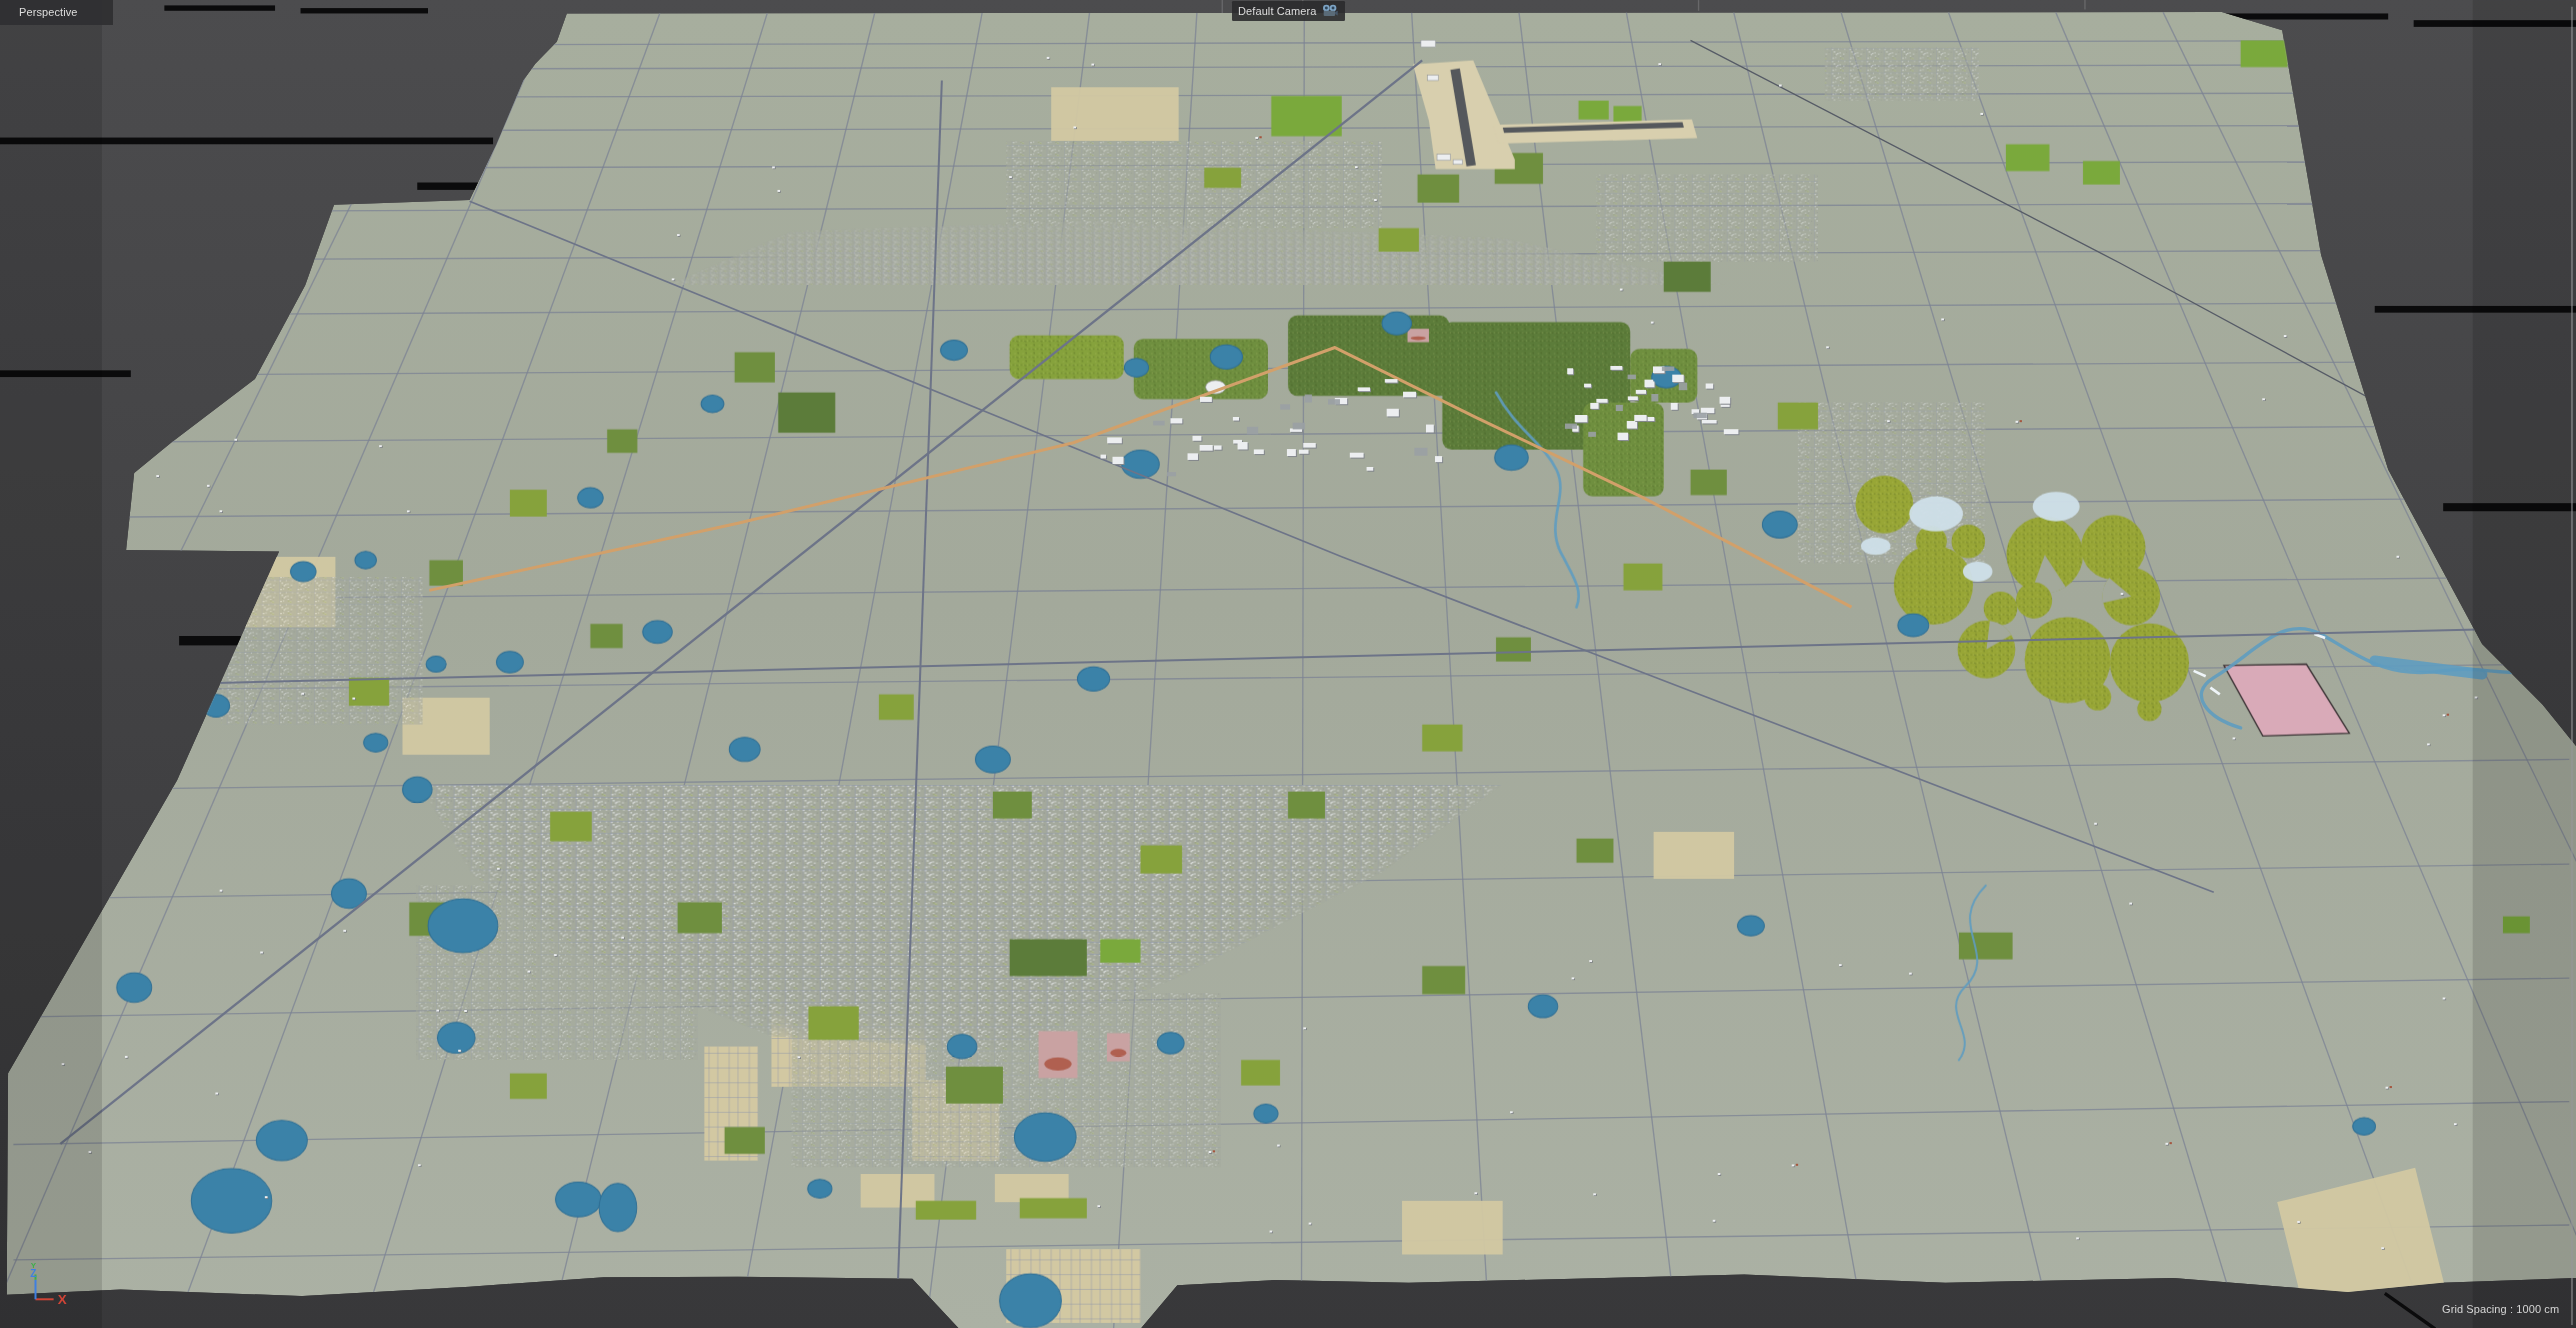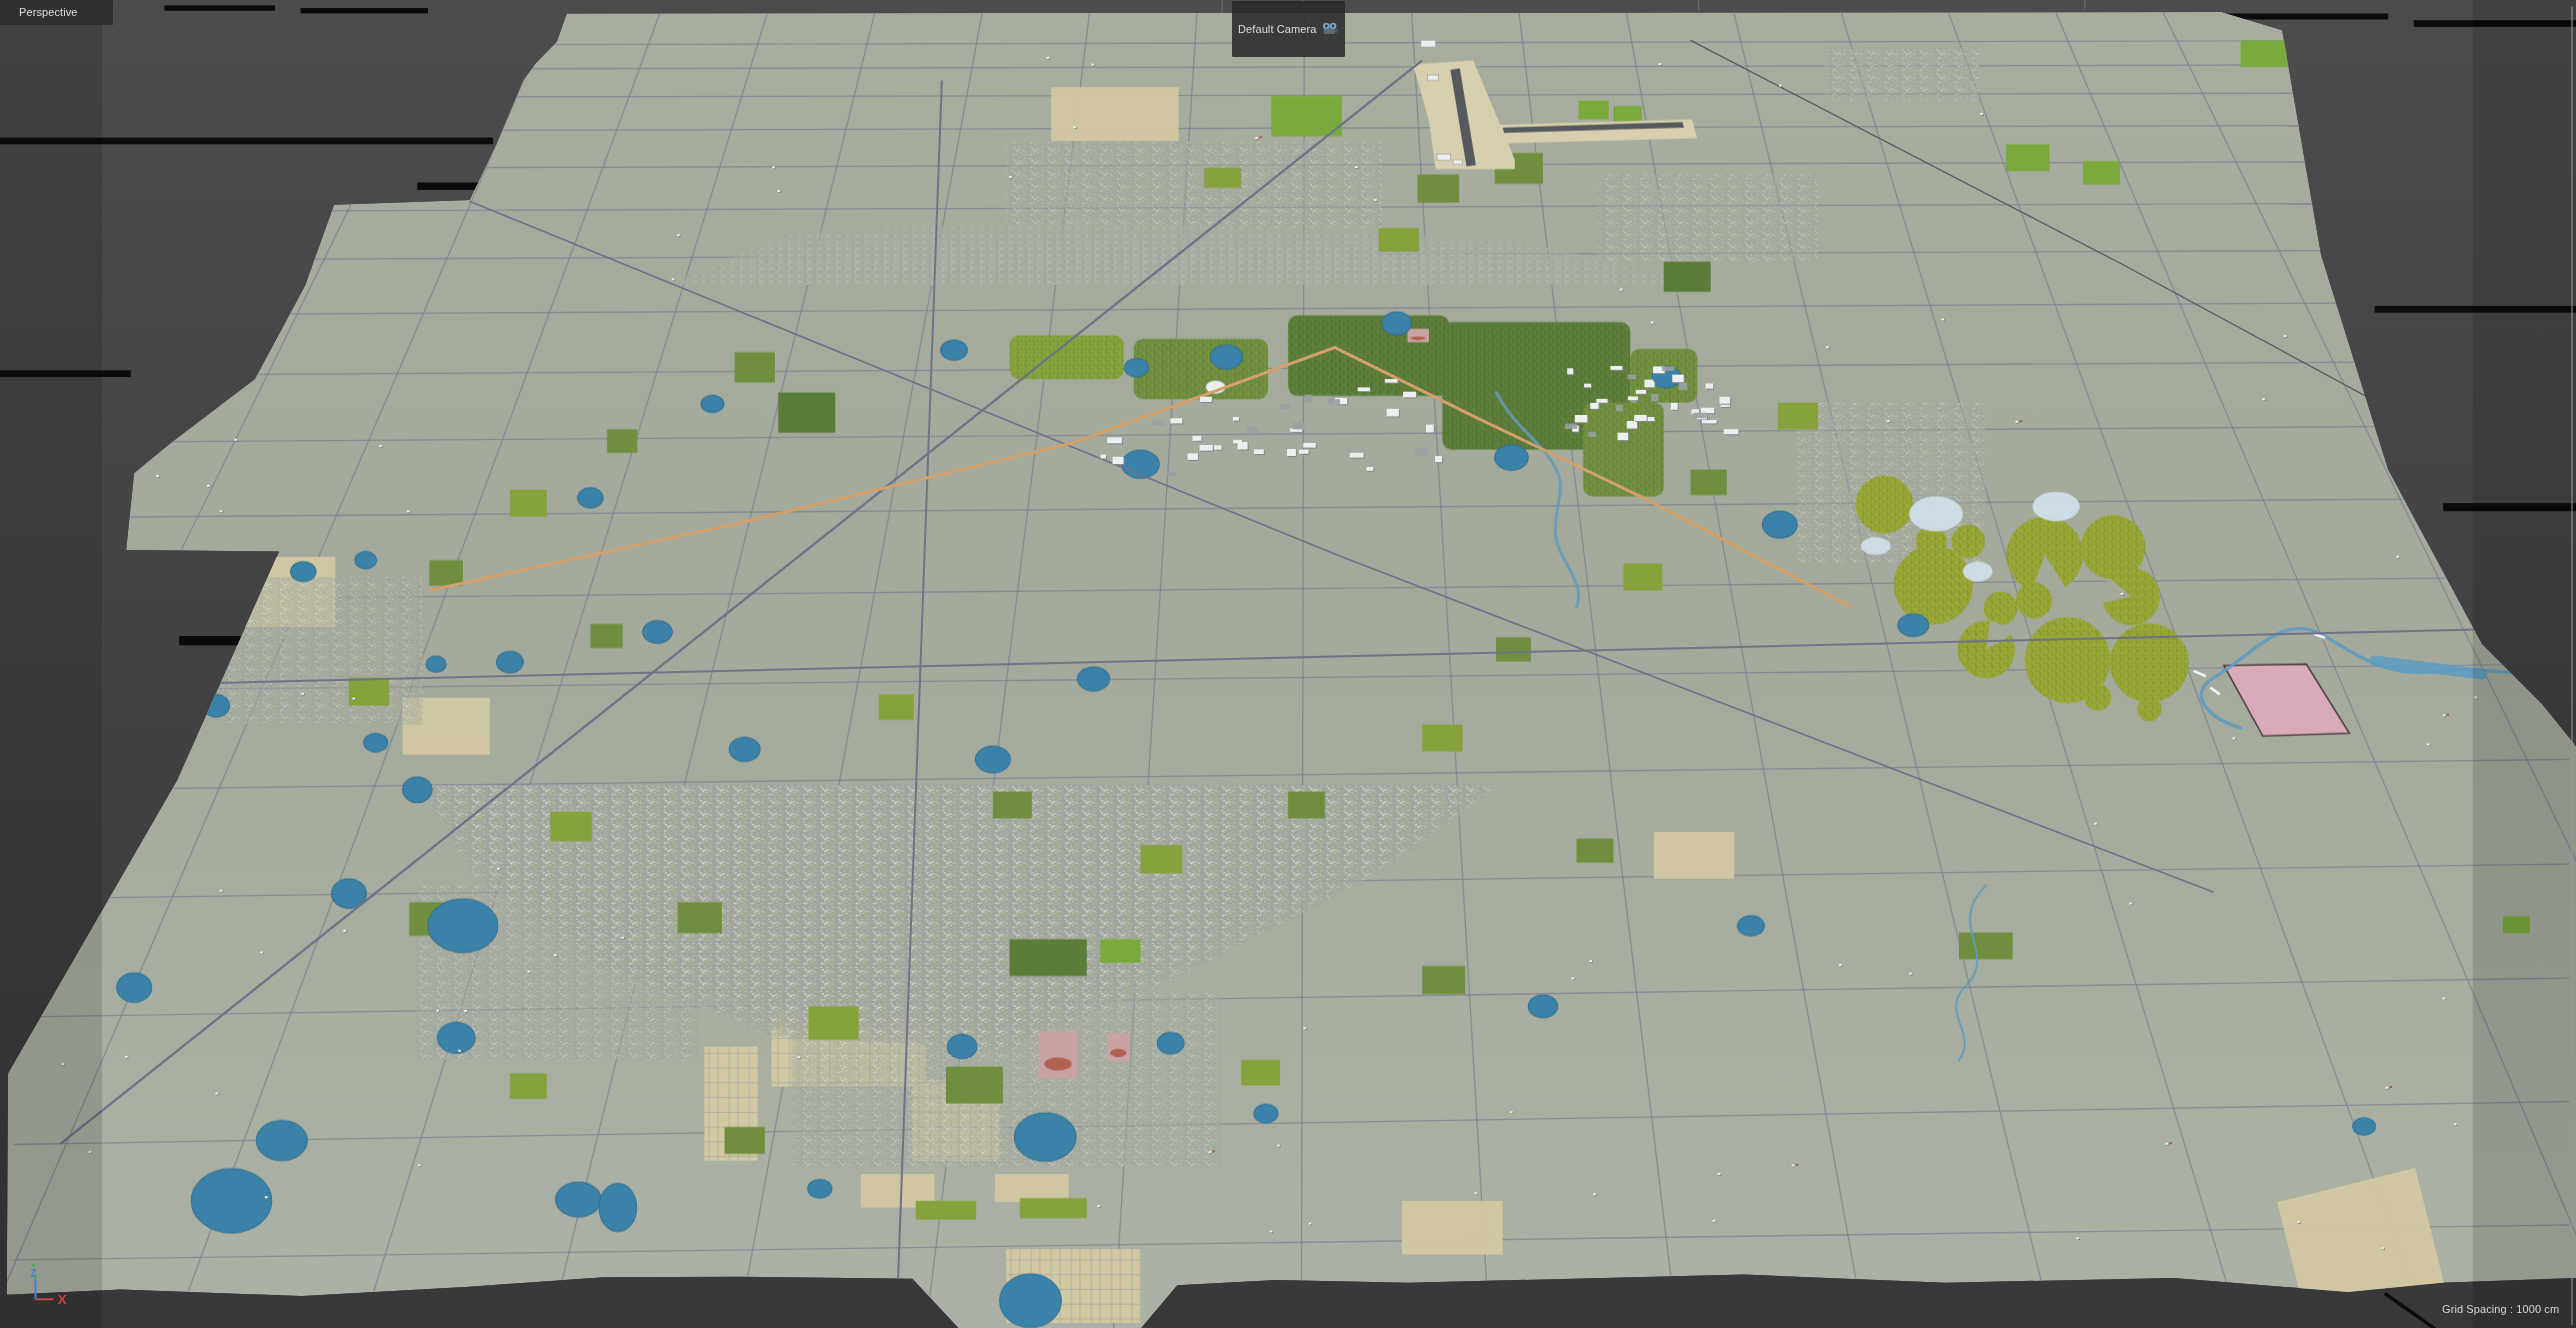--- a/index.html
+++ b/index.html
@@ -3,21 +3,21 @@
 <meta charset="utf-8">
 <style>
   html,body{margin:0;padding:0;width:2576px;height:1329px;overflow:hidden;background:#4b4b4d;
     font-family:"Liberation Sans",sans-serif;}
   #stage{position:absolute;left:0;top:0;width:2576px;height:1329px;}
   #scene{position:absolute;left:0;top:0;}
   .hud{position:absolute;color:#dedede;font-size:11px;letter-spacing:0.1px;white-space:nowrap;}
   #view-label{left:0;top:0;width:113px;height:25px;background:rgba(48,48,50,.96);
      line-height:25px;padding-left:19px;box-sizing:border-box;}
   #cam-label{left:1232px;top:0.7px;height:20px;display:flex;align-items:center;gap:4.7px;
-     background:rgba(42,42,44,.88);padding:18px 6px;border-radius:1.3px;}
+     background:rgba(42,42,44,.88);padding:0 6px;border-radius:1.3px;}
   #grid-label{left:2442px;top:1303px;color:#d6d6d6;text-align:right;}
   #axis{position:absolute;left:12px;top:1242px;}
   .axis-x{fill:#cf4436;font-weight:bold;font-size:20px;}
   .axis-z{fill:#3f7fe0;font-weight:bold;font-size:15px;}
   .axis-y{fill:#3fae4a;font-weight:bold;font-size:12px;}
 </style>
 </head>
 <body>
 
 <div id="stage">

